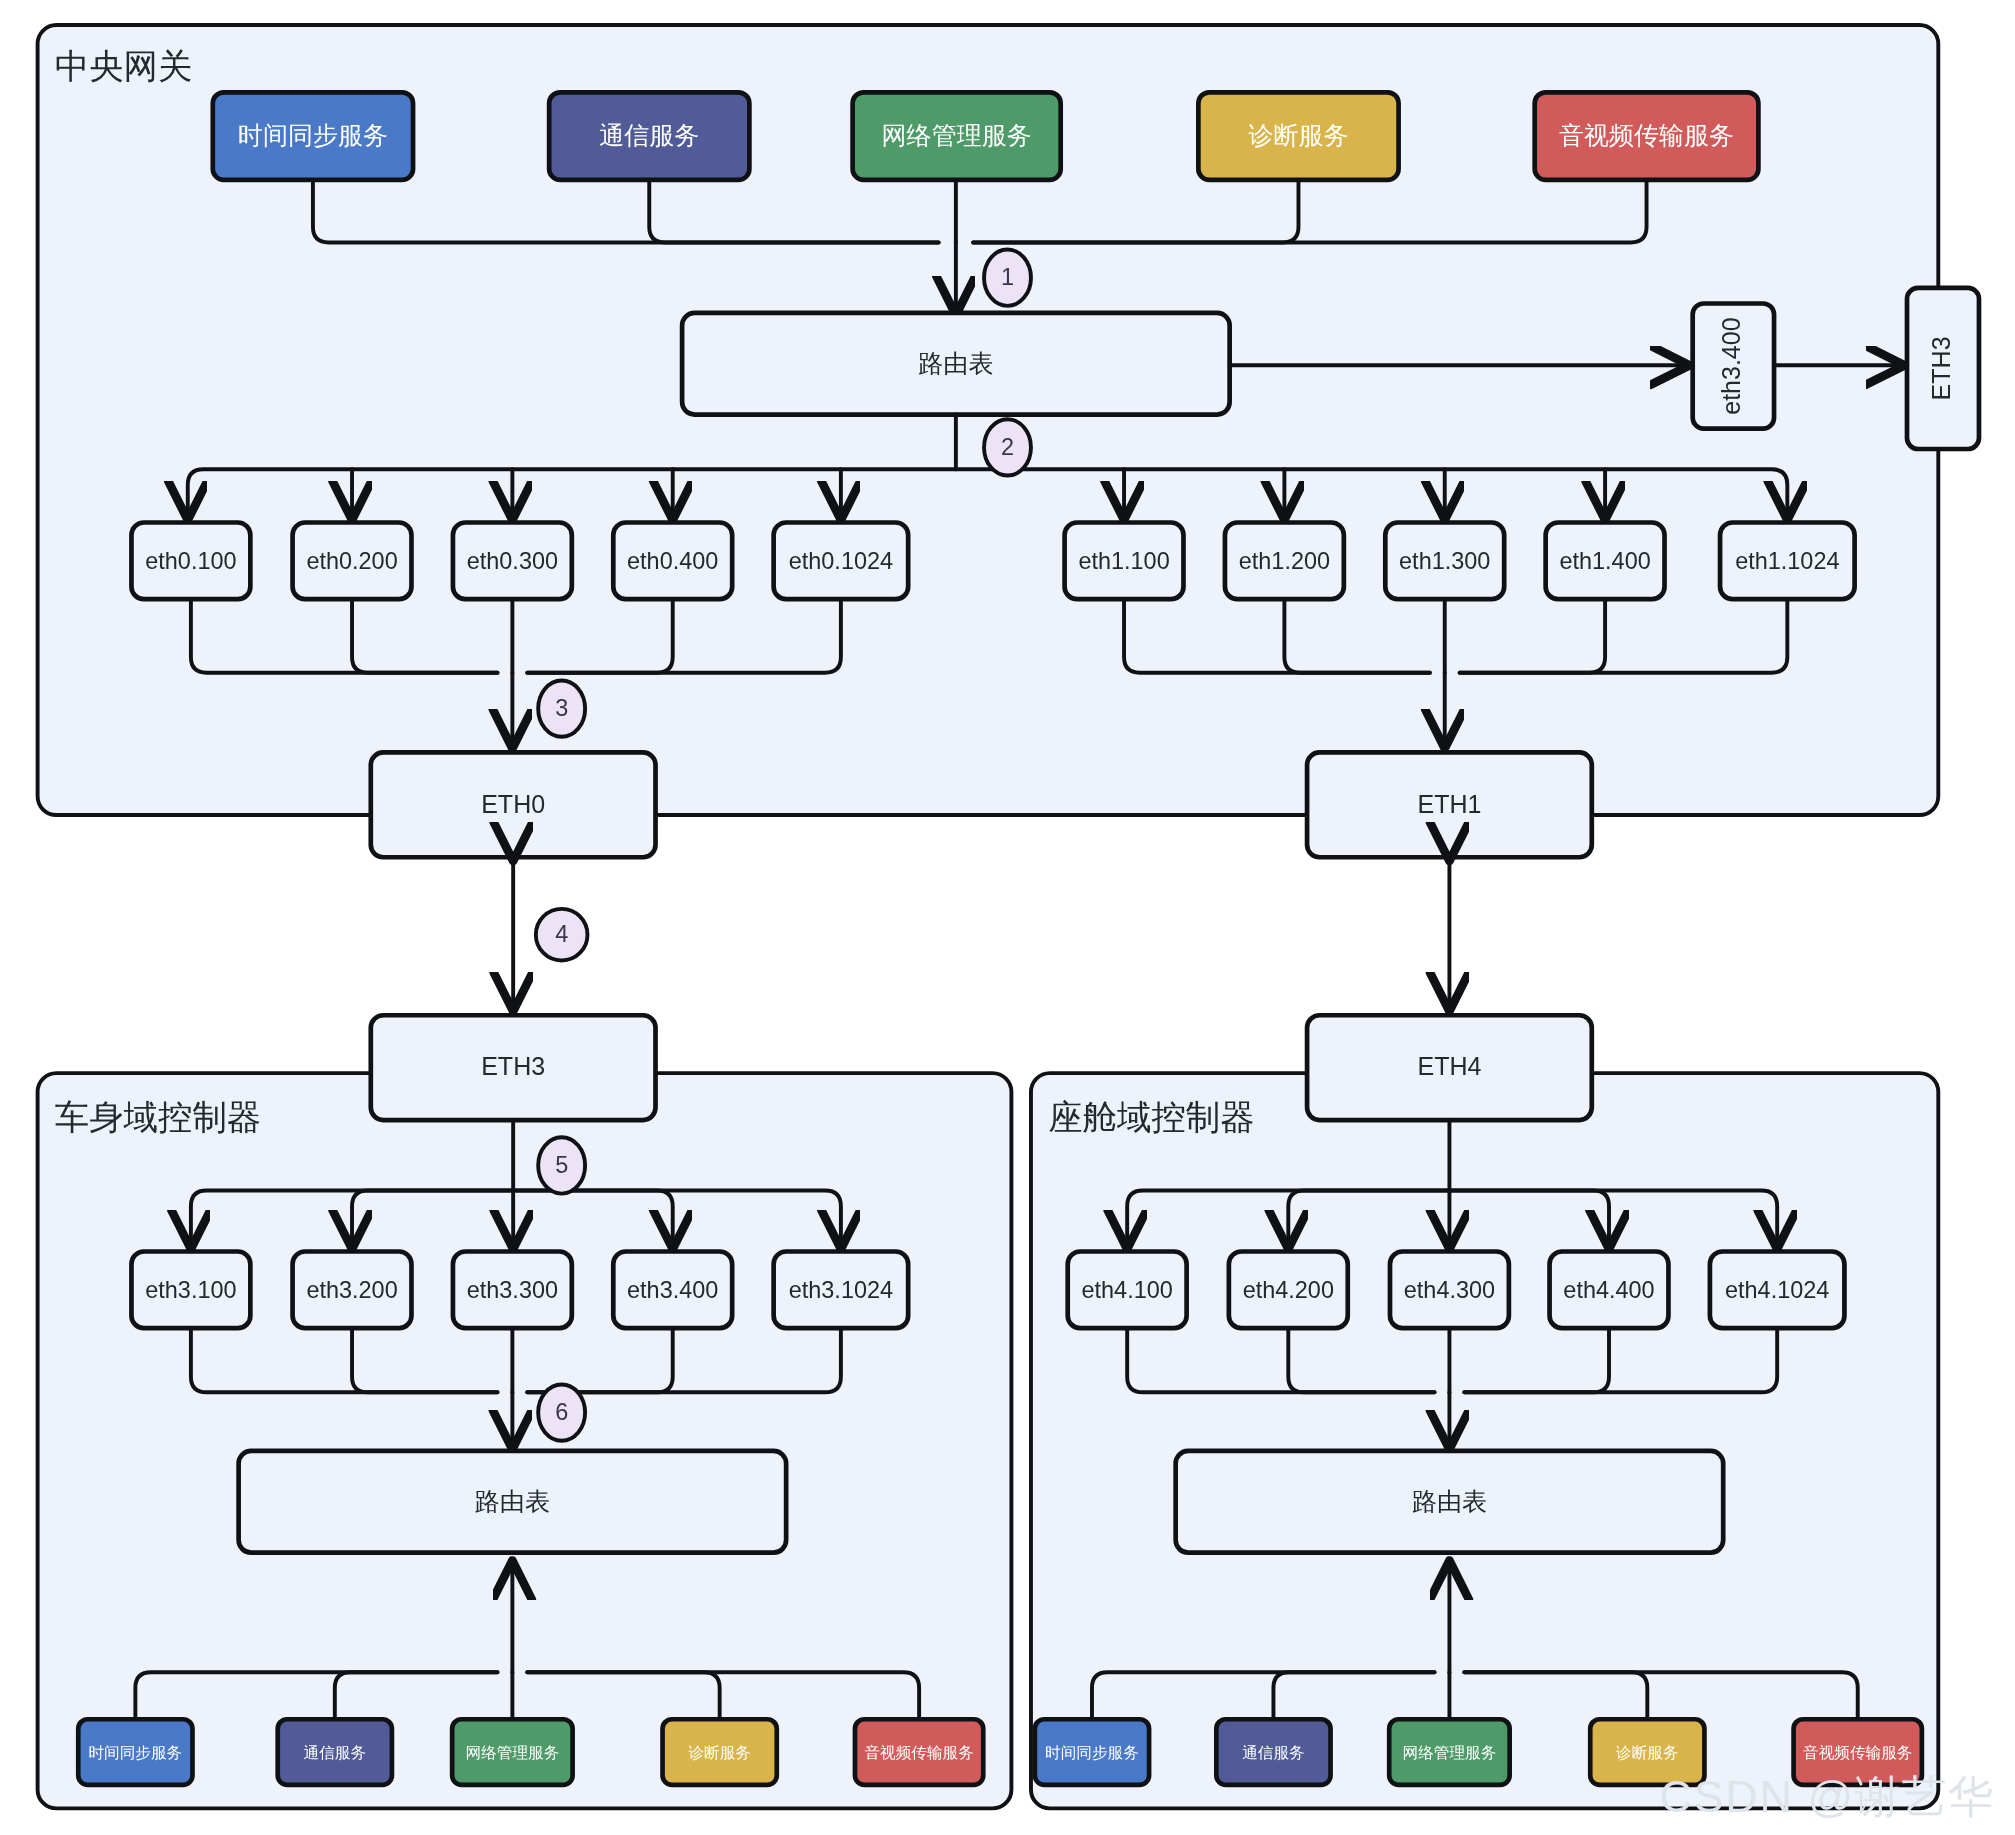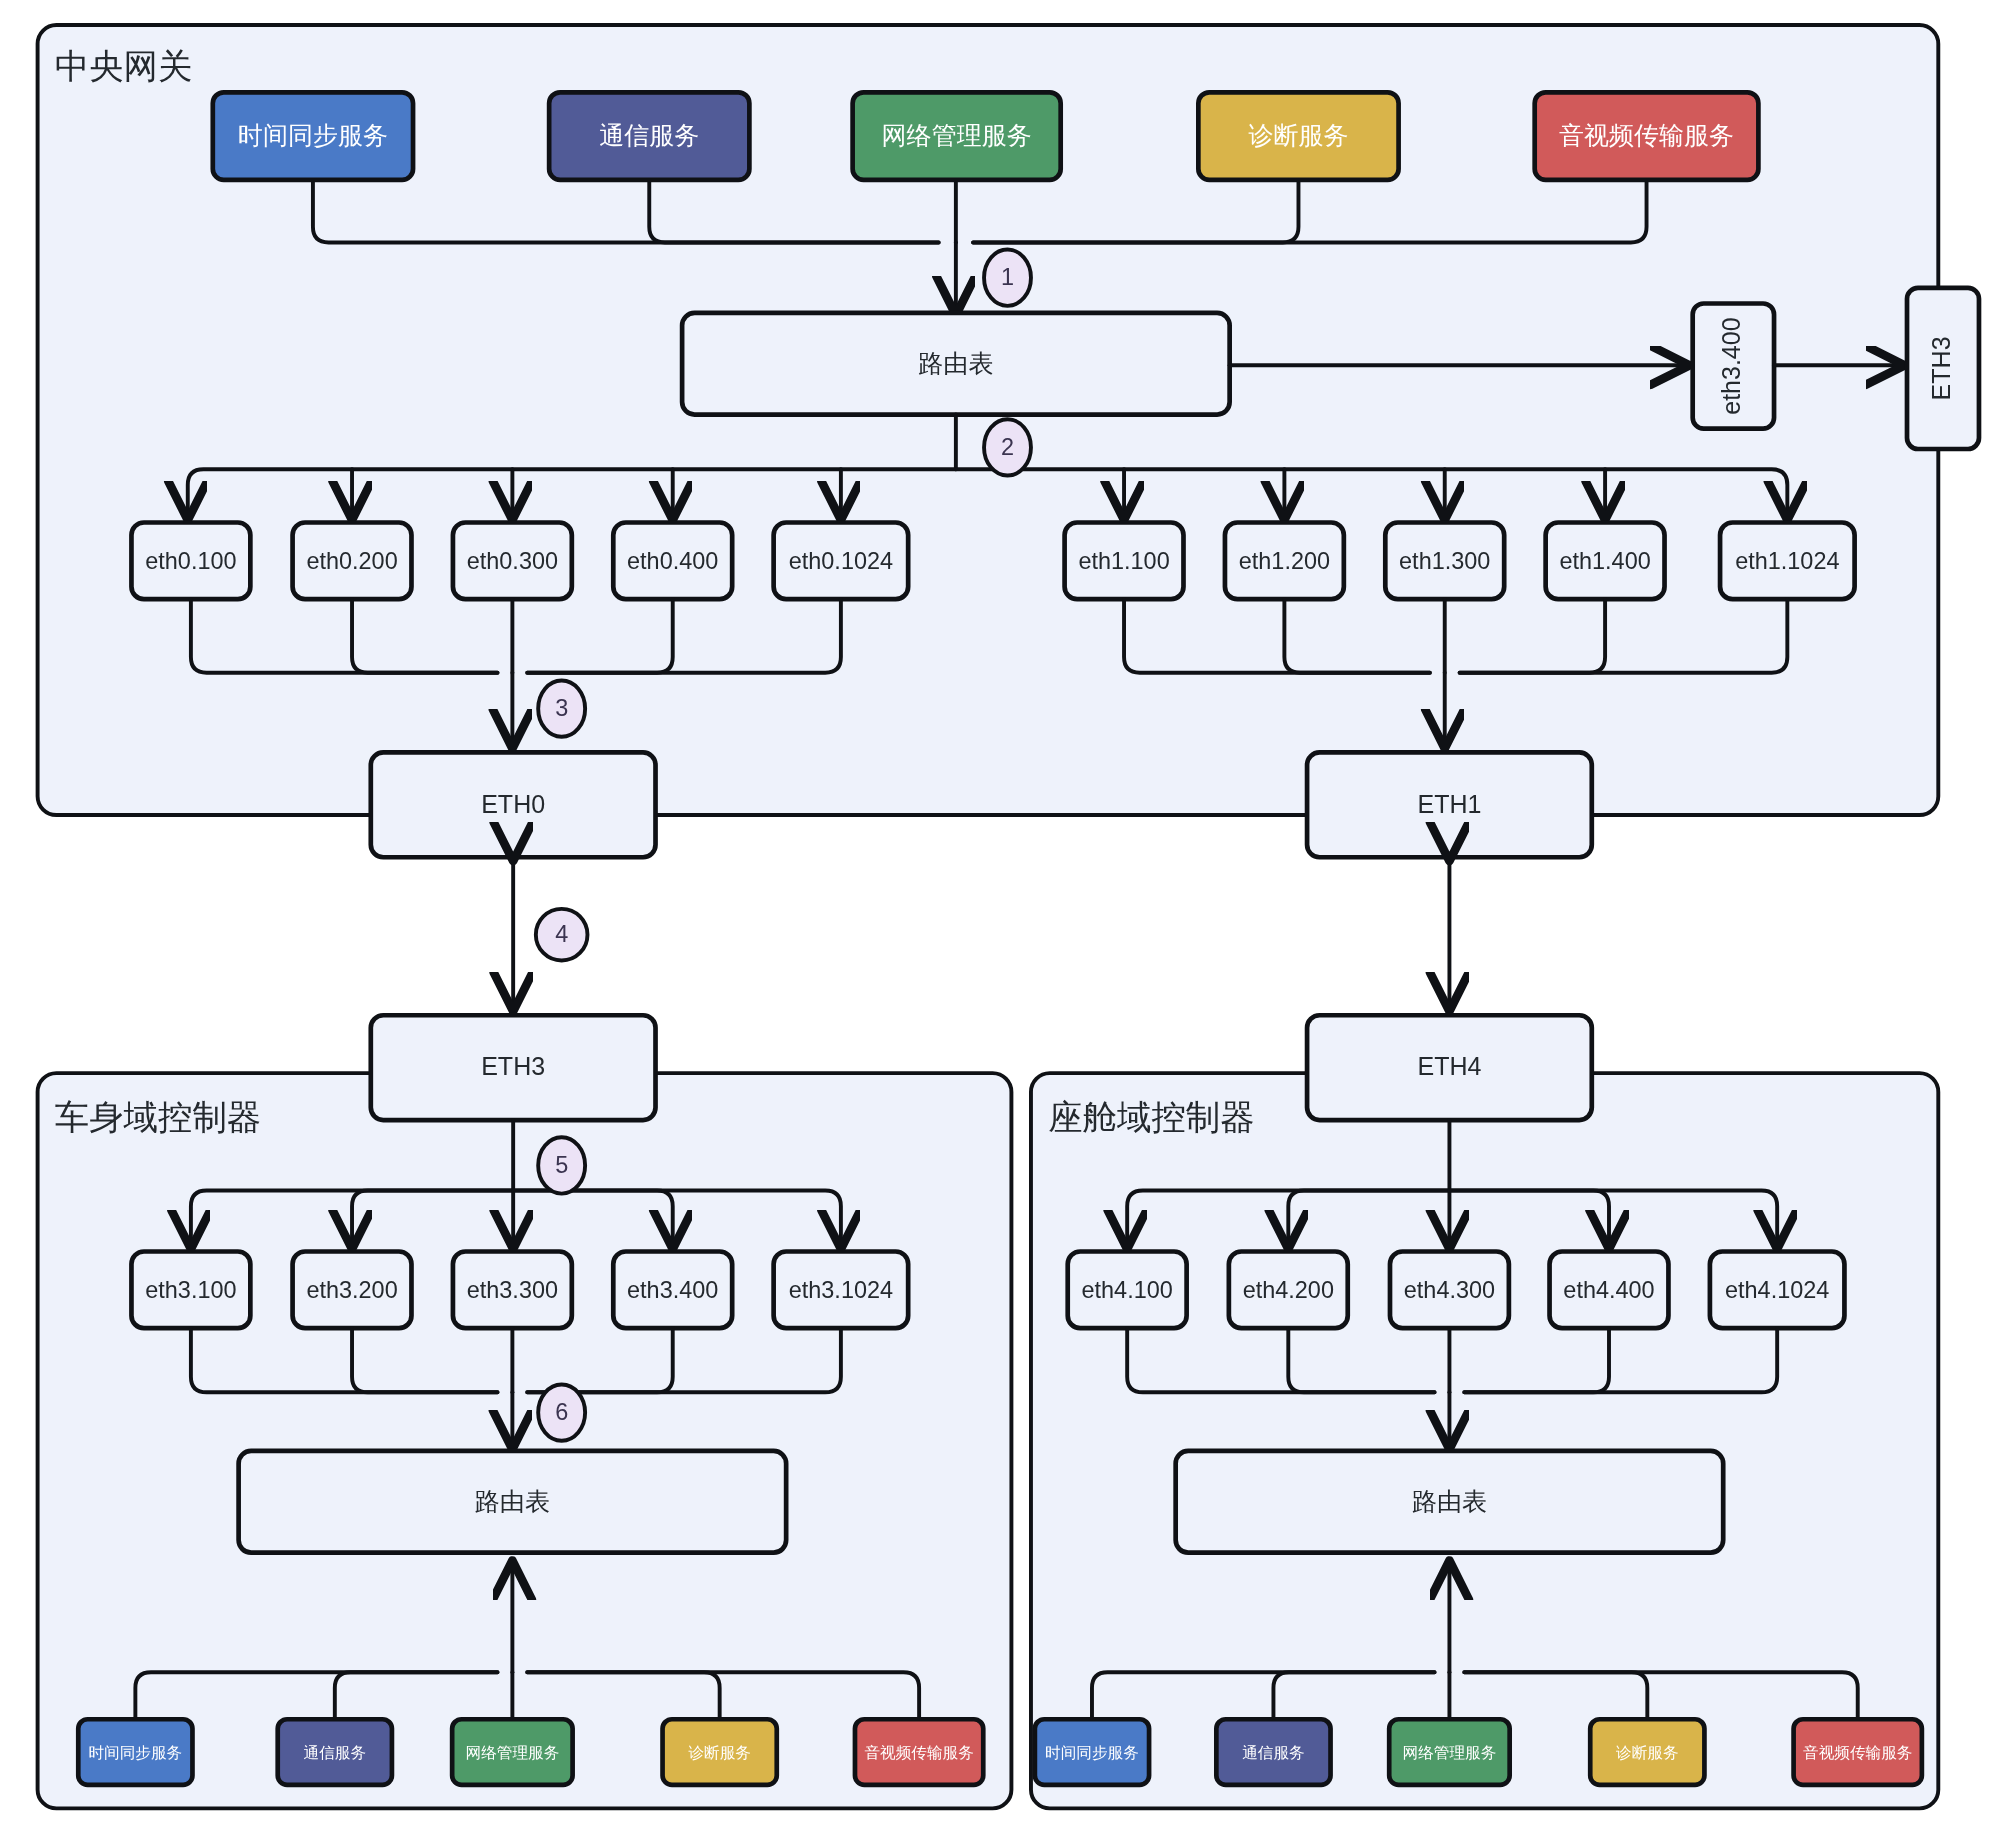--- a/index.html
+++ b/index.html
@@ -278,15 +278,16 @@
   <g>
     <ellipse class="badge" cx="718" cy="1490" rx="30" ry="36"></ellipse>
     <text class="t badge-label" x="718" y="1492">5</text>
   </g>
   <g>
     <ellipse class="badge" cx="718" cy="1806" rx="30" ry="36"></ellipse>
     <text class="t badge-label" x="718" y="1808">6</text>
   </g>
 </svg>
 
+<div class="wm">CSDN @谢艺华</div>
 
 </div>
 
 
 </body></html>

